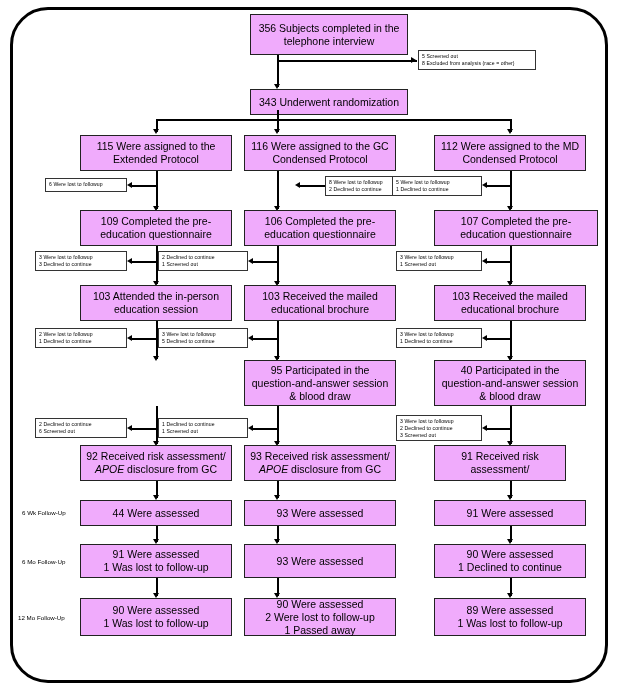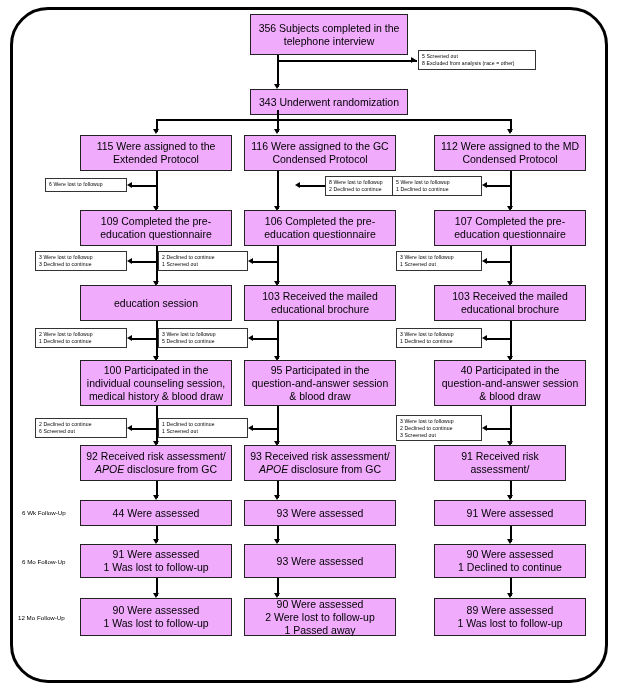--- a/index.html
+++ b/index.html
@@ -171,40 +171,34 @@
   <div class="arrow-down" style="left:153.2px; top:281px;"></div>
   <div class="hline" style="left:130px; top:261px; width:27px;"></div>
   <div class="arrow-left" style="left:127px; top:258.2px;"></div>
   <div class="sbox" style="left:35px; top:251px; width:92px; height:20px;">
     <div>3 Were lost to followup</div>
     <div>3 Declined to continue</div>
   </div>
 
   <div class="mbox" style="left:80px; top:285px; width:152px; height:36px;">
     <div class="inner">
+      <div>103  Attended the in-person</div>
       <div>education session</div>
     </div>
   </div>
 
   <div class="vline" style="left:156px; top:321px; height:38px;"></div>
   <div class="arrow-down" style="left:153.2px; top:356px;"></div>
   <div class="hline" style="left:130px; top:338px; width:27px;"></div>
   <div class="arrow-left" style="left:127px; top:335.2px;"></div>
   <div class="sbox" style="left:35px; top:328px; width:92px; height:20px;">
     <div>2 Were lost to followup</div>
     <div>1 Declined to continue</div>
   </div>
 
-  <div class="mbox" style="left:80px; top:360px; width:152px; height:46px;">
-    <div class="inner">
-      <div>100  Participated in the</div>
-      <div>individual counseling session,</div>
-      <div>medical history &amp; blood draw</div>
-    </div>
-  </div>
 
   <div class="vline" style="left:156px; top:406px; height:38px;"></div>
   <div class="arrow-down" style="left:153.2px; top:441px;"></div>
   <div class="hline" style="left:130px; top:428px; width:27px;"></div>
   <div class="arrow-left" style="left:127px; top:425.2px;"></div>
   <div class="sbox" style="left:35px; top:418px; width:92px; height:20px;">
     <div>2 Declined to continue</div>
     <div>6 Screened out</div>
   </div>
 
@@ -352,21 +346,21 @@
 
   <div class="vline" style="left:510px; top:171px; height:38px;"></div>
   <div class="arrow-down" style="left:507.2px; top:206px;"></div>
   <div class="hline" style="left:486px; top:185px; width:25px;"></div>
   <div class="arrow-left" style="left:482px; top:182.2px;"></div>
   <div class="sbox" style="left:392px; top:176px; width:90px; height:20px;">
     <div>5 Were lost to followup</div>
     <div>1 Declined to continue</div>
   </div>
 
-  <div class="mbox" style="left:434px; top:210px; width:152px; height:36px;">
+  <div class="mbox" style="left:434px; top:210px; width:164px; height:36px;">
     <div class="inner">
       <div>107  Completed the pre-</div>
       <div>education questionnaire</div>
     </div>
   </div>
 
   <div class="vline" style="left:510px; top:246px; height:38px;"></div>
   <div class="arrow-down" style="left:507.2px; top:281px;"></div>
   <div class="hline" style="left:486px; top:261px; width:25px;"></div>
   <div class="arrow-left" style="left:482px; top:258.2px;"></div>

